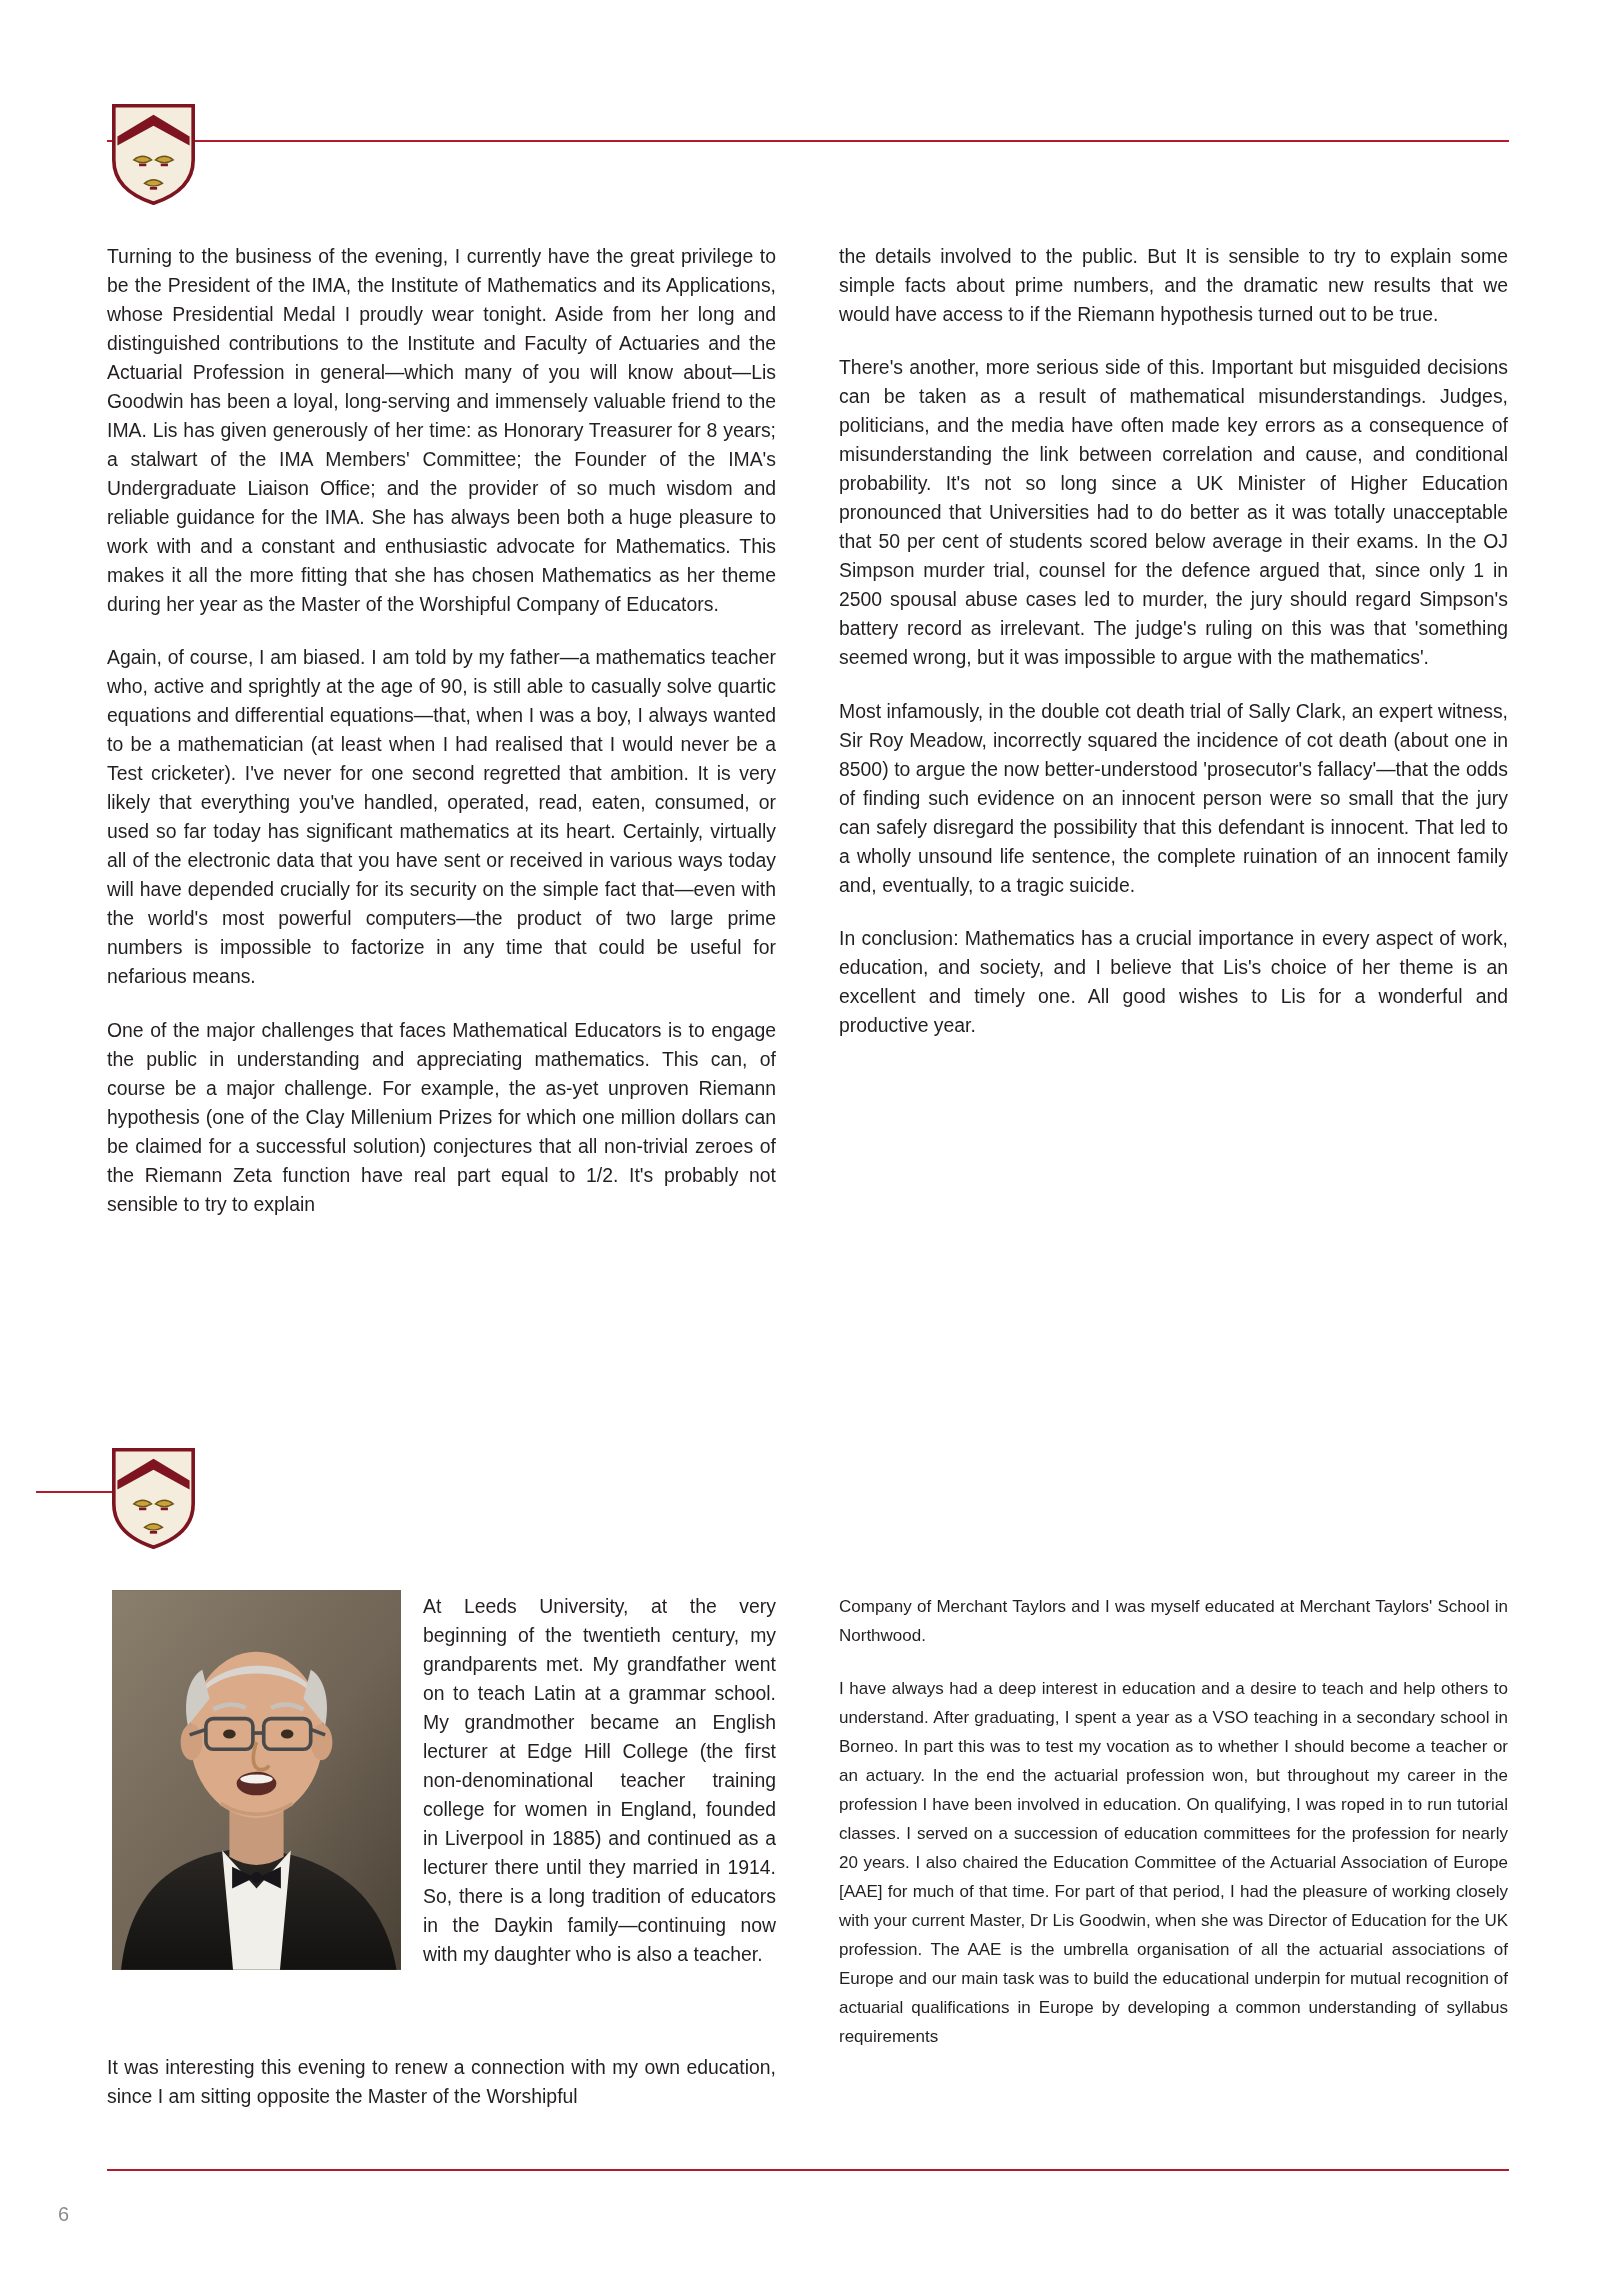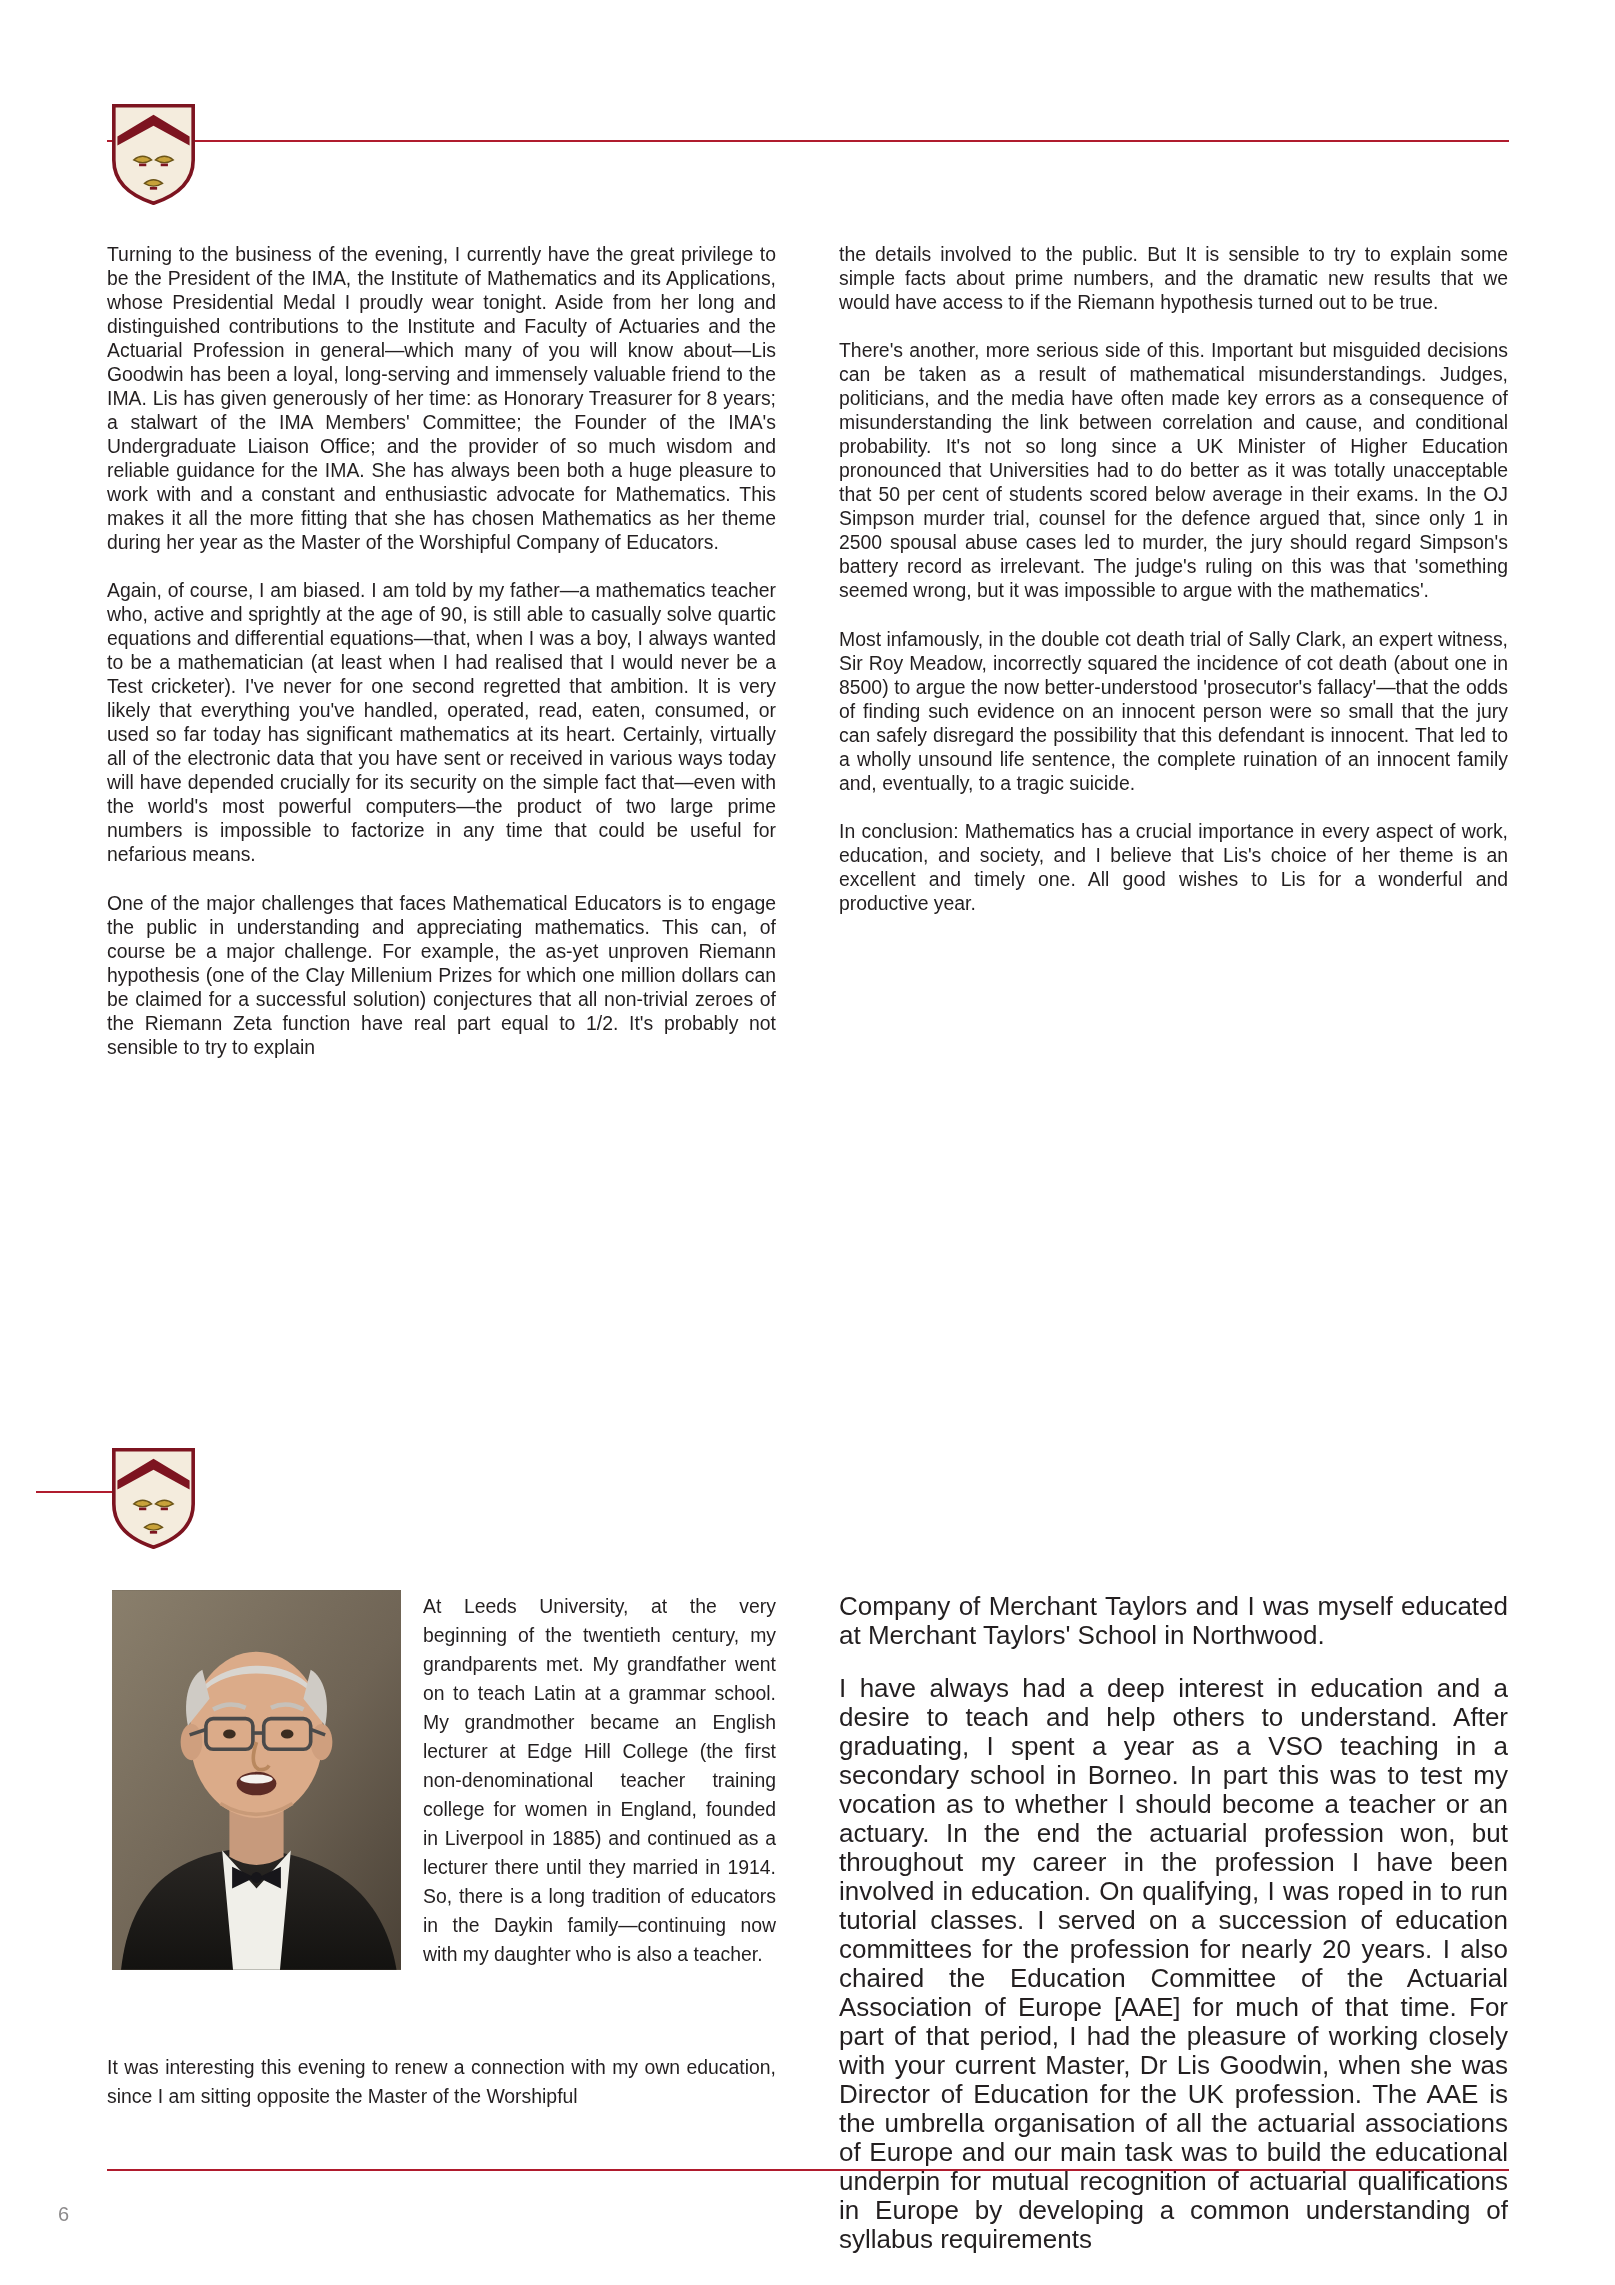--- a/index.html
+++ b/index.html
@@ -40,21 +40,21 @@
   .crest.top { left: 112px; top: 104px; }
   .crest.mid { left: 112px; top: 1448px; }
 
   .crest svg { display: block; }
 
   
   .col {
     position: absolute;
     width: 669px;
     font-size: 19.4px;
-    line-height: 24px;
+    line-height: 29px;
     text-align: justify;
     color: #231f20;
   }
   .col.left  { left: 107px; }
   .col.right { left: 839px; }
 
   .col p {
     margin: 0 0 24.4px 0;
     text-align: justify;
   }
@@ -113,21 +113,21 @@
     width: 669px;
     font-size: 19.4px;
     line-height: 29px;
     text-align: justify;
   }
   #col-bot-right {
     position: absolute;
     left: 839px;
     top: 1592px;
     width: 669px;
-    font-size: 26px;
+    font-size: 17px;
     line-height: 29px;
     text-align: justify;
   }
   #col-bot-left p, #col-bot-left-wide p, #col-bot-right p {
     margin: 0 0 24.4px 0;
   }
   #col-bot-left p:last-child,
   #col-bot-left-wide p:last-child,
   #col-bot-right p:last-child { margin-bottom: 0; }
 

